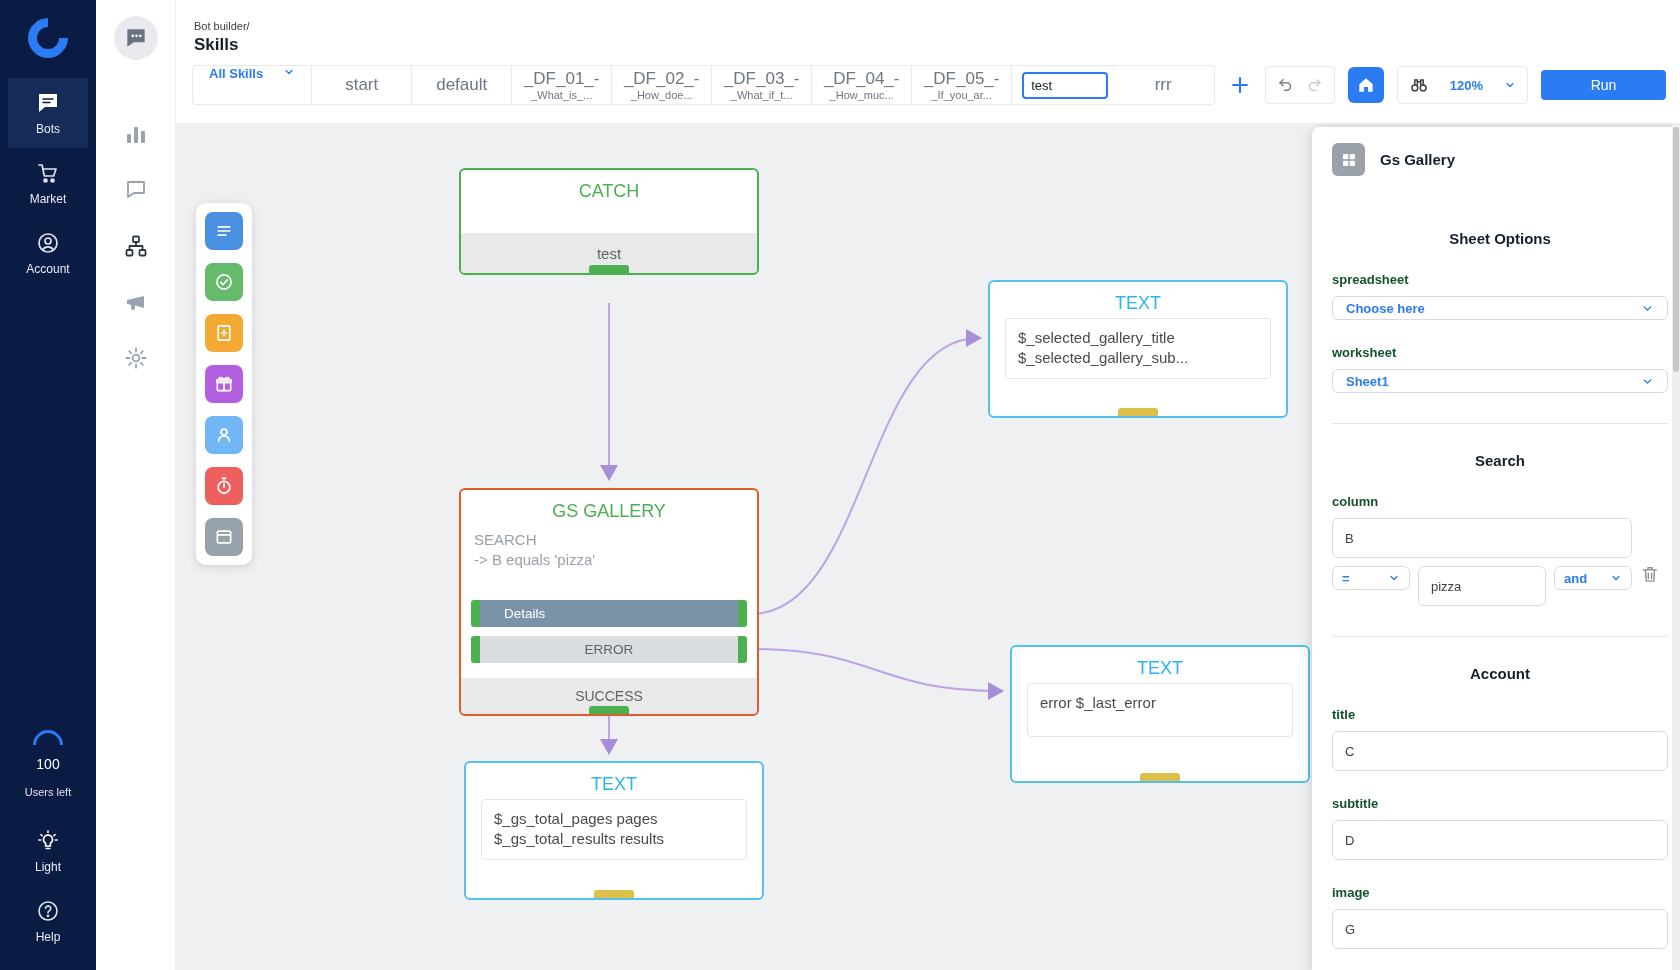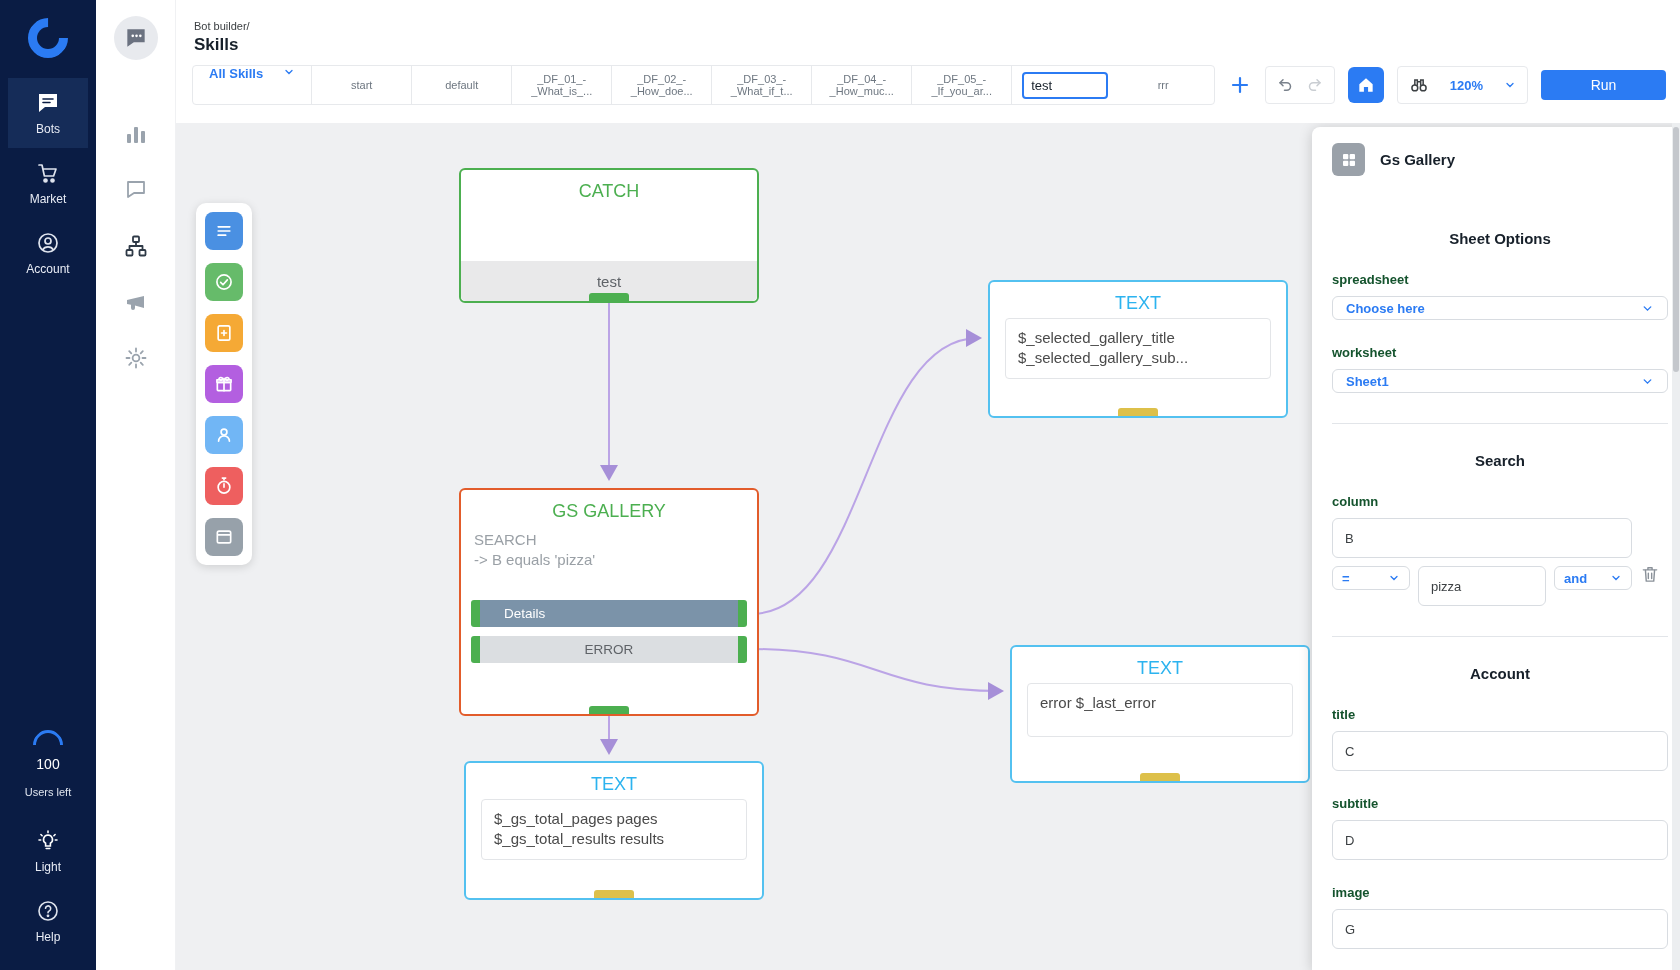--- a/index.html
+++ b/index.html
@@ -30,21 +30,21 @@
   .topbar { height:123px; background:#fff; }
   .crumbs { padding:20px 0 0 18px; }
   .breadcrumb { font-size:11px; color:#3c4043; }
   .page-title { font-size:17px; font-weight:bold; color:#17202a; margin-top:3px; }
 
   .controls-row { display:flex; align-items:center; padding:10px 14px 0 16px; gap:13px; }
   .tabstrip { flex:1; height:40px; border:1px solid #e7e9ec; border-radius:4px; background:#fff; display:flex; align-items:center; overflow:hidden; }
   .all-skills { display:flex; align-items:flex-start; gap:20px; padding:0 16px; height:100%; border-right:1px solid #e7e9ec; cursor:pointer; }
   .all-skills span { color:#2b7bf3; font-size:13px; font-weight:bold; }
   .tab { width:100px; height:100%; display:flex; flex-direction:column; align-items:center; justify-content:center; border-right:1px solid #e7e9ec; cursor:pointer; color:#6e7781; }
-  .tab-l1 { font-size:11px; }
+  .tab-l1 { font-size:17px; }
   .tab-l2 { font-size:11px; }
   .tab-input { width:86px; height:27px; border:2px solid #2b7bf3; border-radius:4px; margin:0 10px; padding:0 7px; font-size:13px; color:#17202a; outline:none; font-family:"Liberation Sans", sans-serif; }
   .tab-extra { width:90px; border-right:none; }
   .icon-btn { background:none; border:none; cursor:pointer; display:flex; align-items:center; justify-content:center; }
   .undo-group { height:38px; border:1px solid #e7e9ec; border-radius:4px; display:flex; align-items:center; padding:0 6px; }
   .home-btn { width:36px; height:36px; background:#2b7bf3; border:none; border-radius:6px; display:flex; align-items:center; justify-content:center; cursor:pointer; }
   .zoom-group { height:38px; border:1px solid #e7e9ec; border-radius:4px; display:flex; align-items:center; gap:21px; padding:0 11px; cursor:pointer; }
   .zoom-value { color:#2b7bf3; font-size:13px; font-weight:bold; }
   .run-btn { width:125px; height:30px; background:#2b7bf3; color:#fff; font-size:14px; border:none; border-radius:4px; cursor:pointer; font-family:"Liberation Sans", sans-serif; }
 
@@ -55,21 +55,21 @@
   .node { position:absolute; background:#fff; border-radius:6px; z-index:1; }
   .node-title { text-align:center; font-size:18px; padding-top:11px; }
   .green-t { color:#4caf50; }
   .cyan-t { color:#2cb3ef; }
   .node-footer { position:absolute; bottom:0; left:0; right:0; height:40px; background:#e9e9ea; border-radius:0 0 5px 5px; display:flex; align-items:center; justify-content:center; font-size:15px; color:#5f6368; }
   .port { position:absolute; bottom:0; left:50%; transform:translateX(-50%); width:40px; height:8px; border-radius:3px 3px 0 0; z-index:2; }
   .port-green { background:#4caf50; }
   .port-yellow { background:#ddc04a; }
   .msg { margin:4px 15px 0; border:1px solid #e3e5e8; border-radius:4px; padding:9px 12px; font-size:15px; color:#4a4a4a; line-height:1.35; min-height:54px; }
 
-  .node-catch   { left:283px; top:45px;  width:300px; height:135px; border:2px solid #4caf50; }
+  .node-catch   { left:283px; top:45px;  width:300px; height:107px; border:2px solid #4caf50; }
   .node-textsel { left:812px; top:157px; width:300px; height:138px; border:2px solid #53c1f0; }
   .node-gs      { left:283px; top:365px; width:300px; height:228px; border:2px solid #e25c2b; }
   .node-texttot { left:288px; top:638px; width:300px; height:139px; border:2px solid #53c1f0; }
   .node-texterr { left:834px; top:522px; width:300px; height:138px; border:2px solid #53c1f0; }
 
   .gs-meta { padding:8px 13px 0; font-size:15px; color:#9aa0a6; line-height:1.35; }
   .gs-row { display:flex; height:27px; margin:0 10px; border-radius:3px; overflow:hidden; }
   .gs-row.details { margin-top:29px; }
   .gs-row.error { margin-top:9px; }
   .gs-cap { width:9px; background:#4caf50; flex-shrink:0; }
@@ -382,20 +382,21 @@
         <div class="gs-row details">
           <div class="gs-cap"></div>
           <div class="gs-mid">Details</div>
           <div class="gs-cap"></div>
         </div>
         <div class="gs-row error">
           <div class="gs-cap"></div>
           <div class="gs-mid">ERROR</div>
           <div class="gs-cap"></div>
         </div>
+        <div class="node-footer gs-footer">SUCCESS</div>
         <div class="port port-green"></div>
       </div>
 
       <div class="node node-texttot">
         <div class="node-title cyan-t">TEXT</div>
         <div class="msg">
           <div>$_gs_total_pages pages</div>
           <div>$_gs_total_results results</div>
         </div>
         <div class="port port-yellow"></div>

